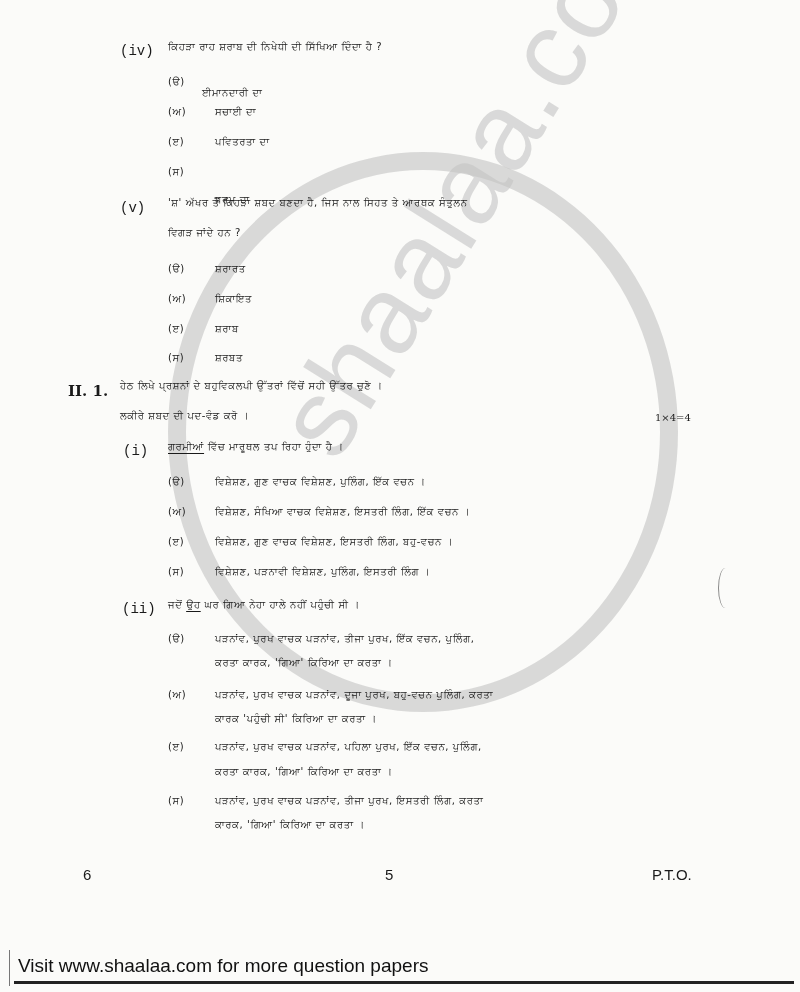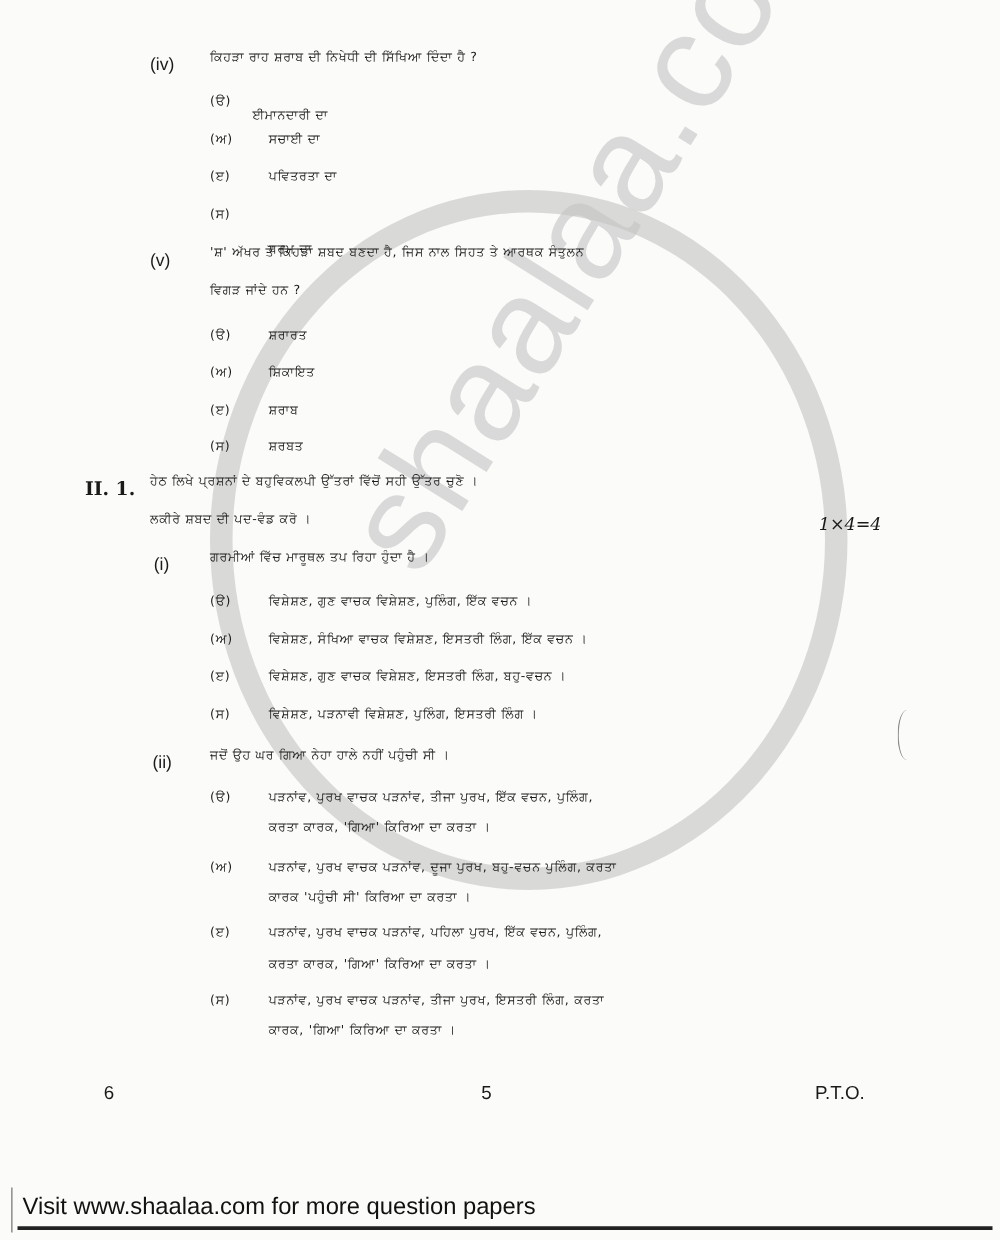--- a/index.html
+++ b/index.html
@@ -16,24 +16,24 @@
     box-sizing: border-box; pointer-events: none;
   }
   .watermark-text {
     position: absolute; left: 250px; top: 410px;
     font-family: "Liberation Sans", sans-serif; font-size: 110px;
     color: rgba(195,195,195,0.6); transform: rotate(-58deg);
     transform-origin: left top; white-space: nowrap; pointer-events: none;
     letter-spacing: 2px;
   }
   .line { position: absolute; font-size: 10px; white-space: nowrap; letter-spacing: 0.6px; }
-  .label { position: absolute; font-family: Liberation Sans, sans-serif; font-size: 14px; }
+  .label { position: absolute; font-family: Liberation Mono, monospace; font-size: 14px; }
   .sec { position: absolute; font-family: "DejaVu Serif", serif; font-weight: bold; font-size: 15px; }
-  .marks { position: absolute; font-family: "DejaVu Serif", serif; font-style: italic; font-size: 14px; }
-  .u { text-underline-offset: 3px; }
+  .marks { position: absolute; font-family: "DejaVu Serif", serif; font-size: 10px; }
+  .u { text-decoration: underline; text-underline-offset: 3px; }
   .footer { position: absolute; font-family: "Liberation Sans", sans-serif; font-size: 15px; }
   .visit { position: absolute; left: 18px; top: 955px; font-family: "Liberation Sans", sans-serif; font-size: 19px; color:#111; }
   .rule { position: absolute; left: 14px; top: 981px; width: 780px; height: 3px; background: #222; }
   .vline { position: absolute; left: 9px; top: 950px; width: 1px; height: 36px; background: #777; }
   .mark-arc { position:absolute; left:718px; top:568px; width:14px; height:40px; border-left:1px solid #888; border-radius:50%; }
 </style>
 </head>
 <body>
 
 <div class="page">

